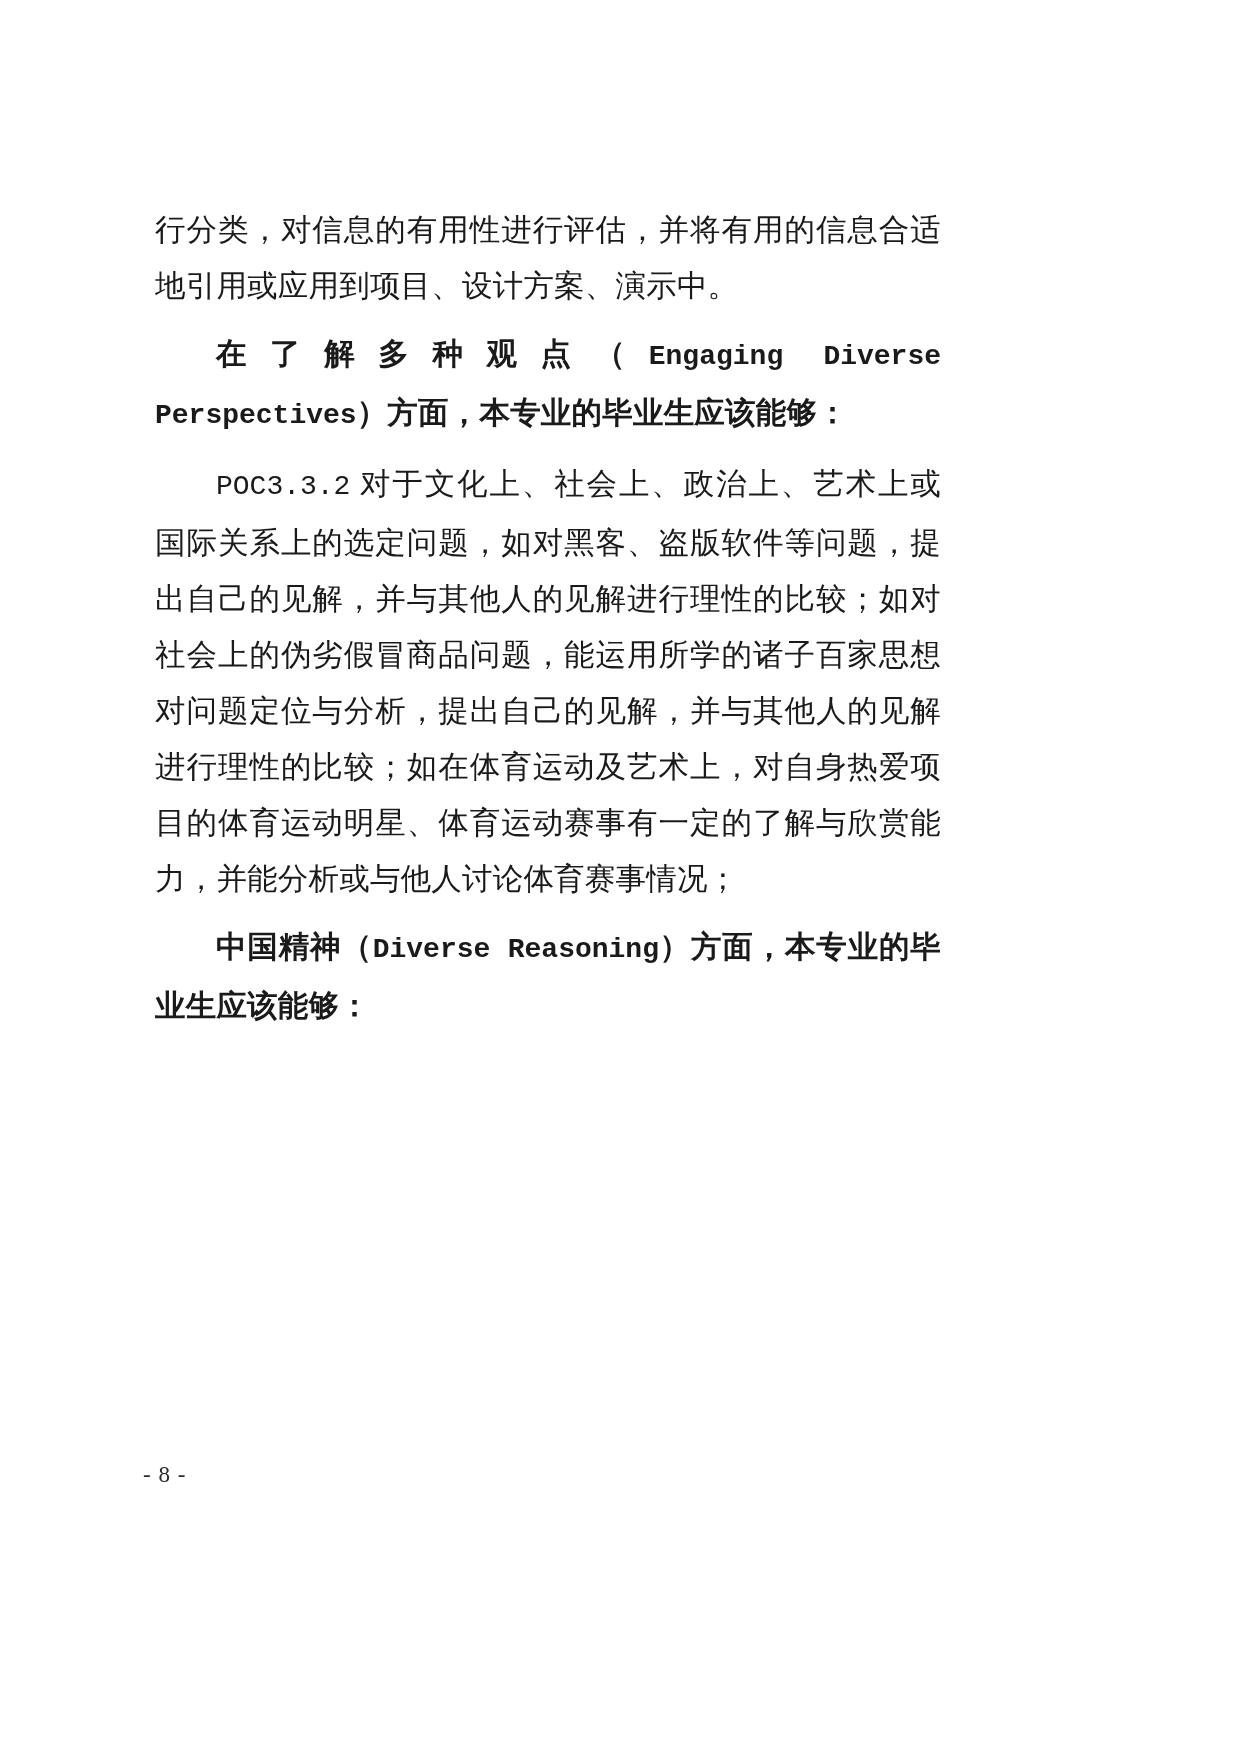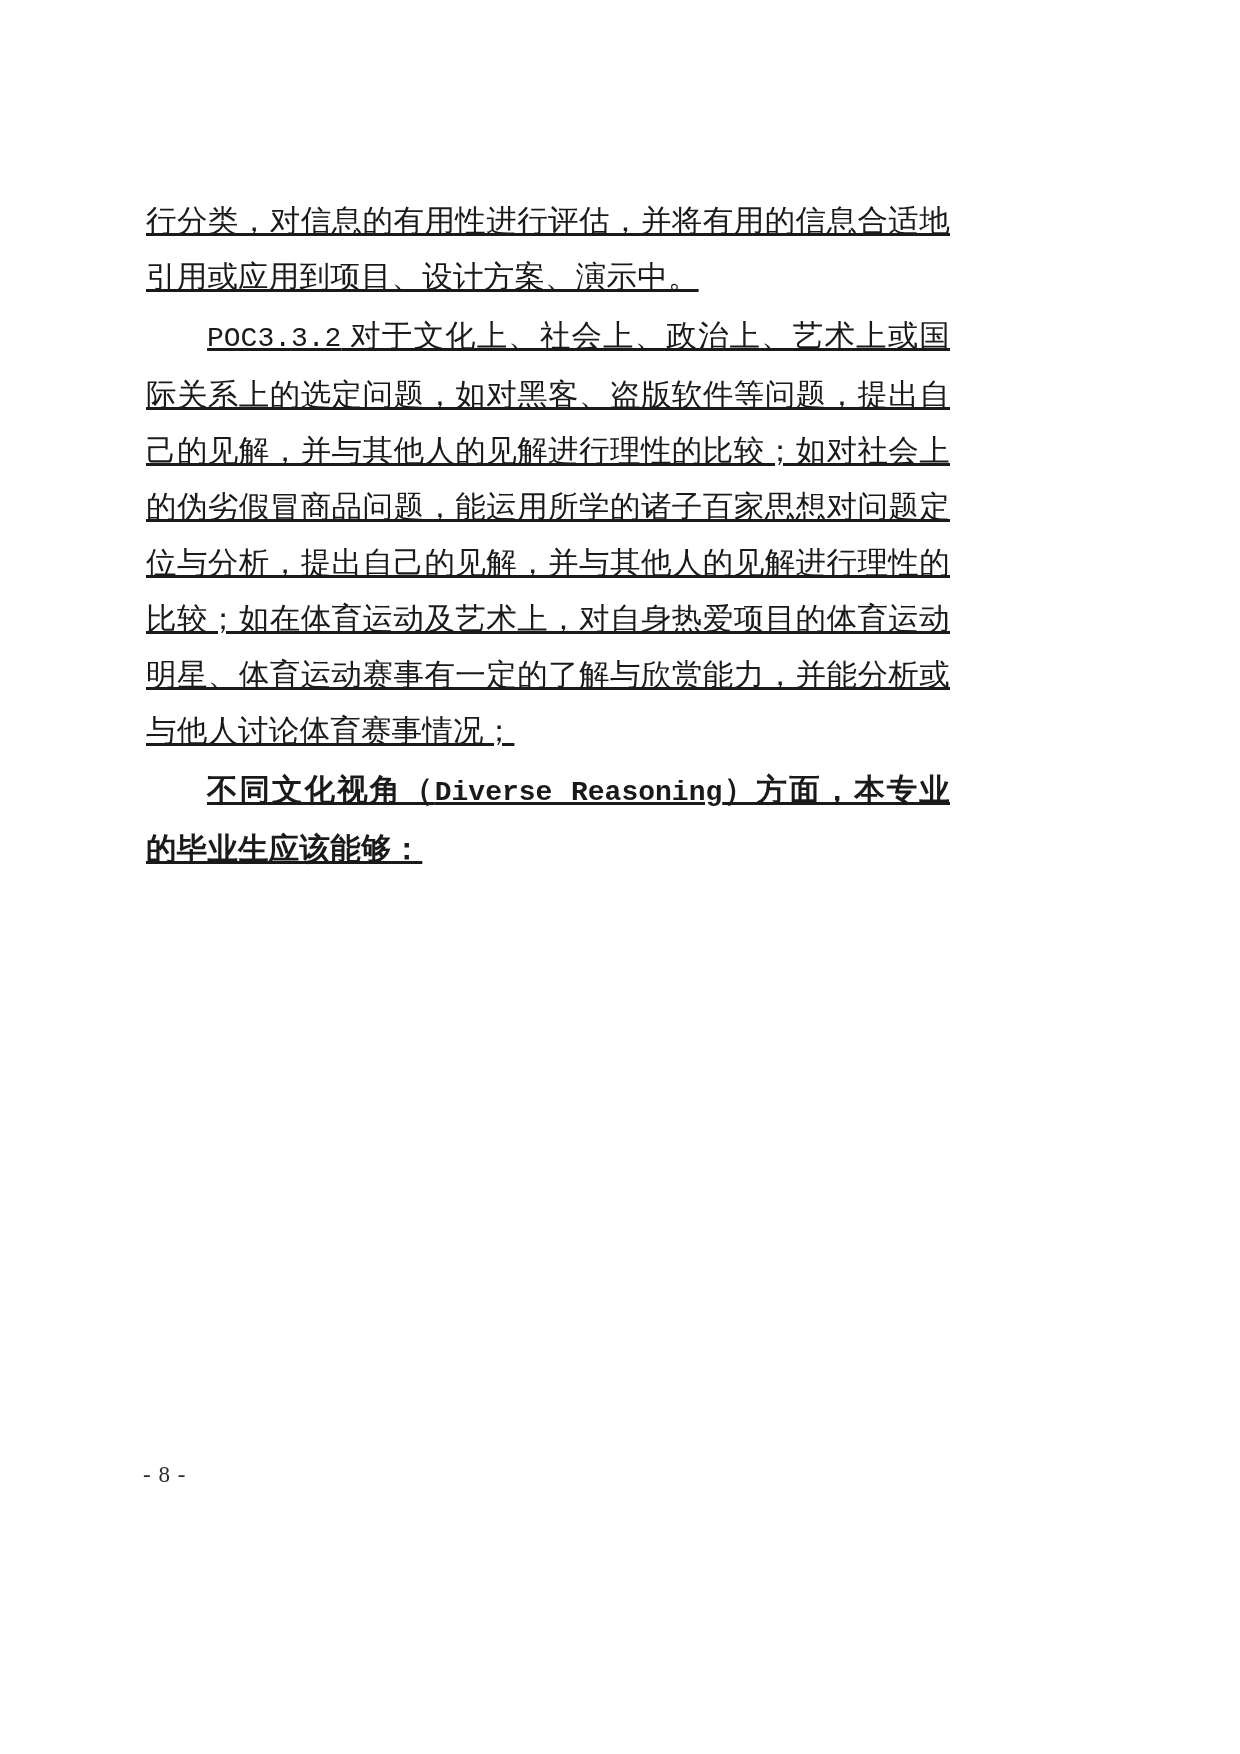--- a/index.html
+++ b/index.html
@@ -18,28 +18,27 @@
     color: #1a1a1a;
     overflow: hidden;
   }
   .content {
     position: absolute;
     left: 143px;
     top: 190px;
     width: 810px;
   }
   p {
-    margin: 3px;
+    margin: 12px;
     font-size: 30.5px;
     line-height: 56px;
     text-align: justify;
     text-justify: inter-ideograph;
     letter-spacing: 0.2px;
     font-family: "Liberation Serif", "DejaVu Serif", serif;
-    text-decoration: underline;
   }
   p.indent {
     text-indent: 61px;
   }
   p.bold {
     font-weight: bold;
   }
   .mono {
     font-family: "Liberation Mono", "DejaVu Sans Mono", monospace;
     font-size: 28px;
@@ -63,27 +62,30 @@
 <body>
 
 <div class="page">
 
   <div class="content">
 
     <p class="normal">
       <span>行分类，对信息的有用性进行评估，并将有用的信息合适地引用或应用到项目、设计方案、演示中。</span>
     </p>
 
+    <p class="indent bold">
+      <span>在了解多种观点（</span><span class="mono">Engaging Diverse Perspectives</span><span>）方面，本专业的毕业生应该能够：</span>
+    </p>
 
 
     <p class="indent">
       <span class="mono">POC3.3.2</span><span> 对于文化上、社会上、政治上、艺术上或国际关系上的选定问题，如对黑客、盗版软件等问题，提出自己的见解，并与其他人的见解进行理性的比较；如对社会上的伪劣假冒商品问题，能运用所学的诸子百家思想对问题定位与分析，提出自己的见解，并与其他人的见解进行理性的比较；如在体育运动及艺术上，对自身热爱项目的体育运动明星、体育运动赛事有一定的了解与欣赏能力，并能分析或与他人讨论体育赛事情况；</span>
     </p>
 
     <p class="indent bold">
-      <span>不同文化视角（</span><span class="mono">Diverse Reasoning</span><span>）方面，本专业的毕业生应该能够：</span>
+      <span>中国精神（</span><span class="mono">Diverse Reasoning</span><span>）方面，本专业的毕业生应该能够：</span>
     </p>
 
   </div>
 
   <div class="footer">- 8 -</div>
 
 </div>
 
 </body></html>

